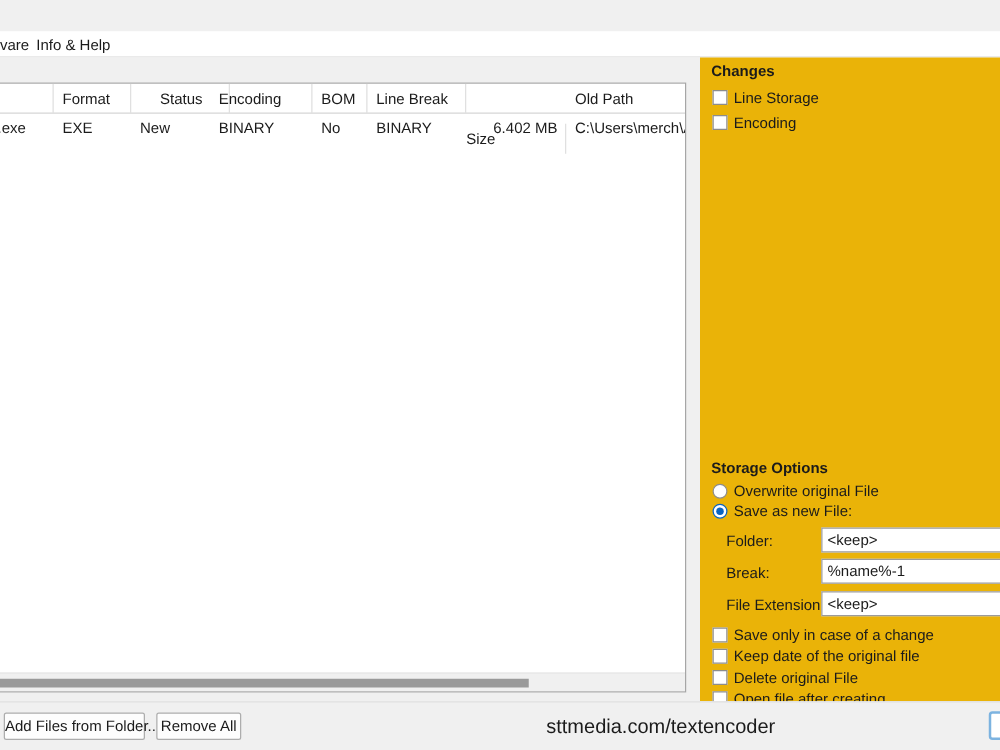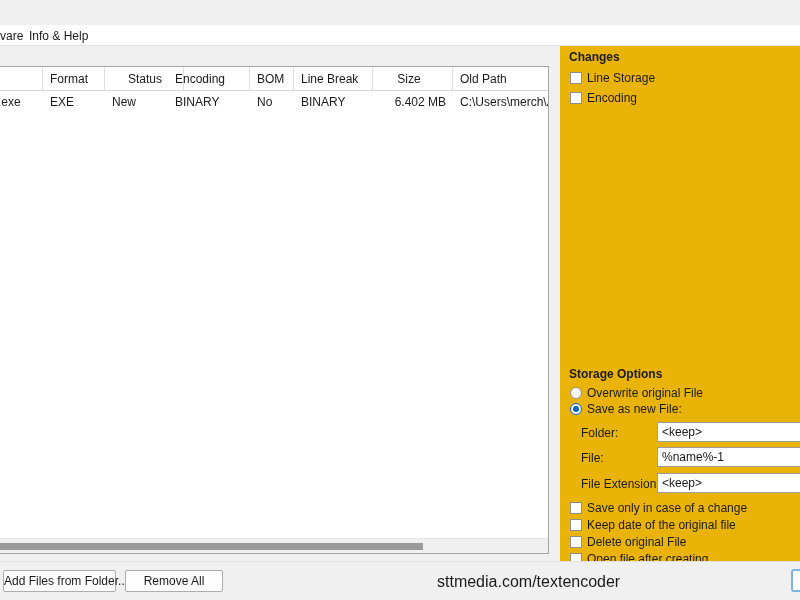--- a/index.html
+++ b/index.html
@@ -94,21 +94,21 @@
     height: 24px;
     line-height: 24px;
     font-size: 12px;
     color: #1b1b1b;
     box-sizing: border-box;
     border-right: 1px solid #e0e0e0;
     padding-left: 7px;
     white-space: nowrap;
     overflow: hidden;
   }
-  .th.num { text-align: center; padding-left: 0; padding-right: 7px; }
+  .th.num { text-align: left; padding-left: 0; padding-right: 7px; margin-top: 32px; }
 
   .trow {
     position: absolute;
     left: 0; top: 24px;
     width: 100%;
     height: 22px;
   }
   .td {
     position: absolute;
     top: 0;
@@ -341,21 +341,21 @@
     </div>
 
     <div class="radio-row" style="left:10px; top:355px;">
       <span class="radio-circle checked"></span>
       <span class="radio-label">Save as new File:</span>
     </div>
 
     <div class="field-label" style="left:21px; top:380px;">Folder:</div>
     <input class="field-input" style="left: 97px; top: 376px; width: 160px;" type="text" value="&lt;keep&gt;">
 
-    <div class="field-label" style="left:21px; top:405px;">File:</div>
+    <div class="field-label" style="left:21px; top:405px;">Break:</div>
     <input class="field-input" style="left: 97px; top: 401px; width: 160px;" type="text" value="%name%-1">
 
     <div class="field-label" style="left:21px; top:431px;">File Extension:</div>
     <input class="field-input" style="left: 97px; top: 427px; width: 160px;" type="text" value="&lt;keep&gt;">
 
     <div class="chk-row" style="left:10px; top:454px;">
       <span class="chk-box"></span>
       <span class="chk-label">Save only in case of a change</span>
     </div>
     <div class="chk-row" style="left:10px; top:471px;">
@@ -367,18 +367,18 @@
       <span class="chk-label">Delete original File</span>
     </div>
     <div class="chk-row" style="left:10px; top:505px;">
       <span class="chk-box"></span>
       <span class="chk-label">Open file after creating</span>
     </div>
   </div>
 
   <div class="bottombar">
     <div class="btn" style="left:3px; top:8px; width:113px;">Add Files from Folder...</div>
-    <div class="btn" style="left:125px; top:8px; width:98px;">Remove All</div>
+    <div class="btn" style="left:125px; top:8px; width:68px;">Remove All</div>
     <div class="weblink" style="left:437px; top:11px;">sttmedia.com/textencoder</div>
     <div class="btn-focus" style="left:791px; top:7px; width:28px;"></div>
   </div>
 
 </div>
 
 </body></html>

